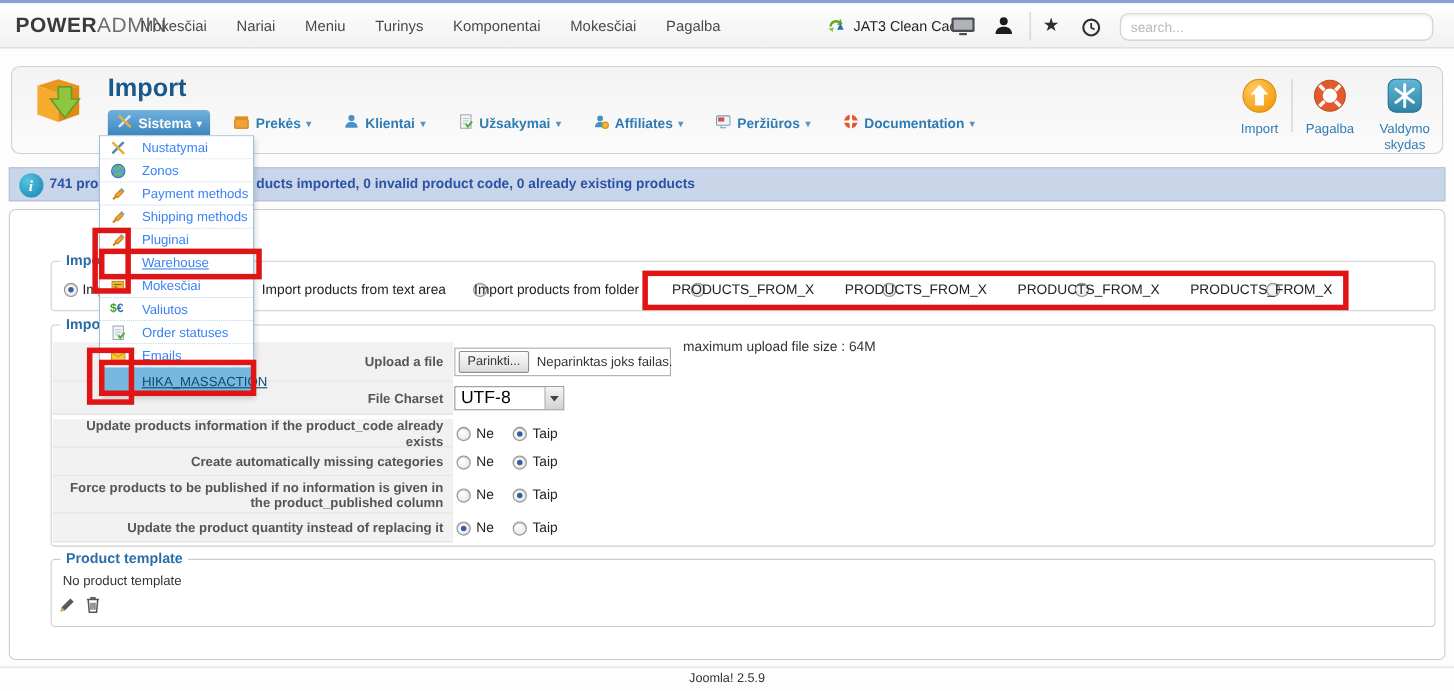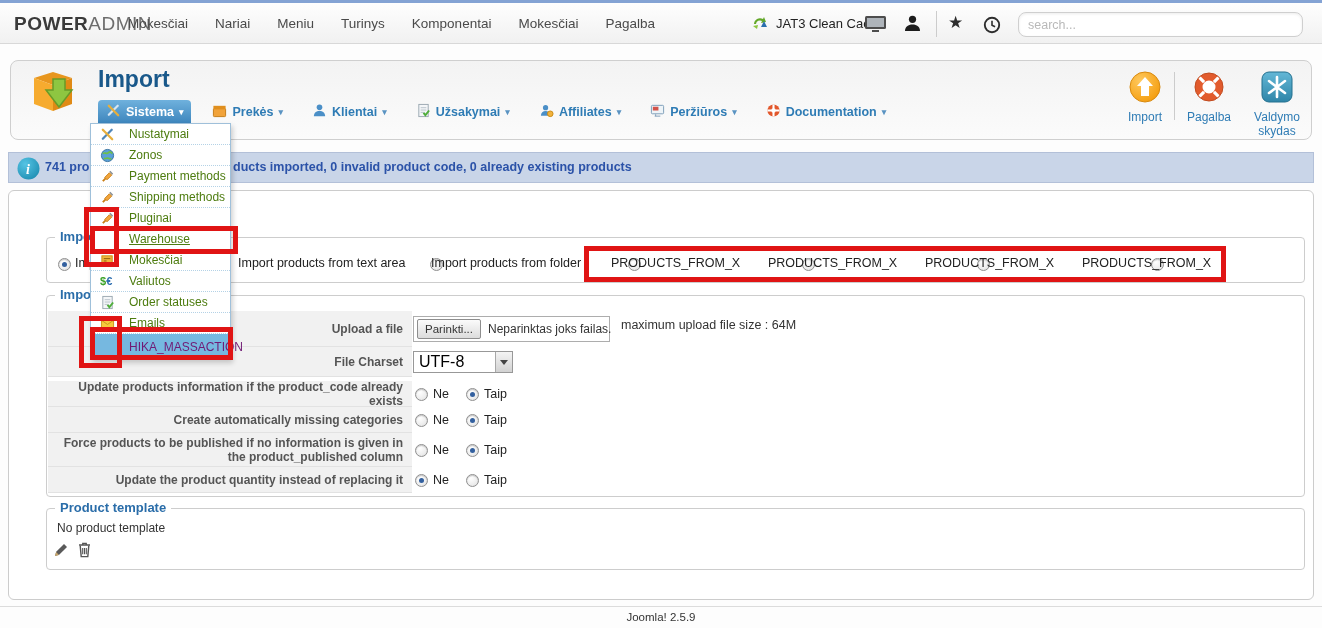--- a/index.html
+++ b/index.html
@@ -44,35 +44,35 @@
   .radio{display:inline-block;width:13px;height:13px;border-radius:50%;border:1px solid #8f8f8f;background:radial-gradient(circle at 35% 30%,#ffffff 0%,#ececec 65%,#d6d6d6 100%);box-shadow:inset 0 1px 1px rgba(0,0,0,.2);position:relative;flex:none}
   .radio.on::after{content:"";position:absolute;left:3px;top:3px;width:5px;height:5px;border-radius:50%;background:#33609f}
   .rlabel{font-size:12.5px;color:#222;white-space:nowrap}
 
   .lblcell{position:absolute;left:1px;width:364px;background:#f1f1f1;border-bottom:1px solid #e2e2e2;display:flex;align-items:center;justify-content:flex-end;padding-right:9px;text-align:right;font-size:12px;font-weight:bold;color:#555;line-height:14px}
   .optrow{position:absolute;display:flex;align-items:center;gap:5px}
 
   .filebox{position:absolute;left:366px;top:20px;width:197px;height:26px;border:1px solid #adadad;background:#fff}
   .filebtn{position:absolute;left:3px;top:2px;width:64px;height:20px;border:1px solid #8e8e8e;border-radius:2px;background:linear-gradient(#fbfbfb,#dcdcdc);font-size:11.5px;color:#333;text-align:center;line-height:18px;cursor:pointer}
   .filestatus{position:absolute;left:74px;top:0;height:24px;line-height:24px;font-size:12px;color:#333;white-space:nowrap}
-  .maxnote{position:absolute;left:574px;top:16px;height:26px;line-height:26px;font-size:12.5px;color:#333;white-space:nowrap}
+  .maxnote{position:absolute;left:574px;top:6px;height:26px;line-height:26px;font-size:12.5px;color:#333;white-space:nowrap}
   .selbox{position:absolute;left:366px;top:55px;width:100px;height:22px;border:1px solid #989898;background:#fff;cursor:pointer}
   .selbox .val{position:absolute;left:5px;top:0;line-height:20px;font-size:16px;color:#000000}
   .selbox .btn{position:absolute;right:0;top:0;width:17px;height:20px;background:linear-gradient(#f4f4f4,#d2d2d2);border-left:1px solid #a8a8a8}
   .selbox .tri{position:absolute;right:4px;top:8px;width:0;height:0;border-left:4px solid transparent;border-right:4px solid transparent;border-top:5px solid #444}
 
   
   .dropdown{position:absolute;left:90px;top:123px;width:141px;background:#fff;border:1px solid #9fc0da;box-shadow:2px 3px 5px rgba(0,0,0,.18);z-index:40}
   .dd-item{height:21px;display:flex;align-items:center;padding-left:9px;border-bottom:1px dotted #b4d2e6;cursor:pointer;background:#fff}
   .dd-item:last-child{border-bottom:none}
   .dd-ico{width:17px;height:16px;margin-right:12px;flex:none;display:flex;align-items:center}
-  .dd-label{font-size:12px;color:#4d7c0f;white-space:nowrap}
+  .dd-label{font-size:12px;color:#3b82f6;white-space:nowrap}
   .dd-item.hover .dd-label{text-decoration:underline}
   .dd-item.selected{background:#76b8e0;height:25px}
-  .dd-item.selected .dd-label{color:#701a75;}
+  .dd-item.selected .dd-label{color:#0c4a6e;text-decoration:underline}
   .cur{font-size:11px;font-weight:bold;letter-spacing:0}
   .cur .d{color:#3ea32a}.cur .e{color:#2f6fb0}
 
   
   .redbox{position:absolute;border:5px solid #e01414;background:transparent;z-index:50;pointer-events:none}
 
   .tmpl-text{position:absolute;left:10px;top:12px;font-size:12px;color:#333}
   .tmpl-icons{position:absolute;left:6px;top:32px;display:flex;gap:8px;align-items:center}
 
   .hairline{position:absolute;left:0;top:606px;width:1322px;height:1px;background:#dcdcdc}

